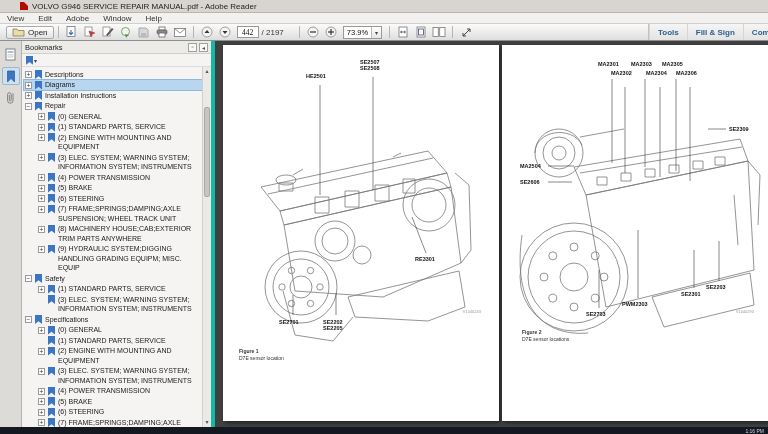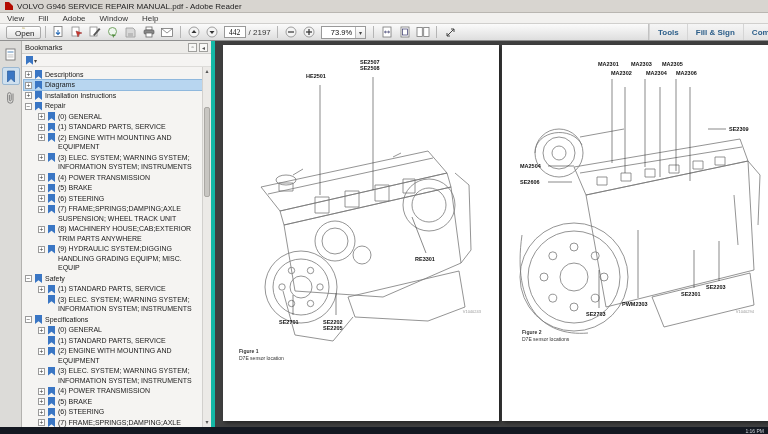--- a/index.html
+++ b/index.html
@@ -1,35 +1,35 @@
 <!DOCTYPE html>
 <html><head>
 <meta charset="utf-8">
 <style>
   * { margin:0; padding:0; box-sizing:border-box; }
   html,body { width:768px; height:434px; overflow:hidden; font-family:"Liberation Sans", sans-serif; background:#404040; }
   #app { position:relative; width:768px; height:434px; }
 
   
-  .titlebar { position:absolute; left:0; top:0; width:768px; height:13px; background:#d8d5d0; border-bottom:1px solid #b9b6b1; display:flex; align-items:center; padding-left:5px; }
+  .titlebar { position:absolute; left:0; top:0; width:768px; height:13px; background:#d8d5d0; border-bottom:1px solid #b9b6b1; display:flex; align-items:center; padding-left:20px; }
   .adobe-ic { width:8px; height:8px; background:#b30b00; margin-right:4px; position:relative; }
   .adobe-ic:after { content:""; position:absolute; right:0; top:0; border:2px solid #d8d5d0; border-left-color:transparent; border-bottom-color:transparent; }
   .title-text { font-size:8px; color:#222; white-space:nowrap; }
 
   .menubar { position:absolute; left:0; top:13px; width:768px; height:11px; background:#f2f1ef; border-bottom:1px solid #d0cfcd; display:flex; align-items:center; }
   .menu-item { font-size:8px; color:#333; padding:0 7px; }
 
   .toolbar { position:absolute; left:0; top:24px; width:768px; height:17px; background:linear-gradient(#fbfbfb,#dedede); border-bottom:1px solid #8f8f8f; display:flex; align-items:center; }
   .tb-sep { width:1px; height:12px; background:#b5b5b5; margin:0 4px; }
-  .tb-btn { display:flex; align-items:center; height:13px; border:1px solid #aaa; border-radius:2px; background:linear-gradient(#fff,#e2e2e2); padding:0 5px; margin-left:6px;flex-direction:column; }
+  .tb-btn { display:flex; align-items:center; height:13px; border:1px solid #aaa; border-radius:2px; background:linear-gradient(#fff,#e2e2e2); padding:0 5px; margin-left:6px; }
   .tb-btn span.lbl { font-size:8px; color:#222; margin-left:3px; }
   .tb-ic { width:14px; height:13px; display:inline-flex; align-items:center; justify-content:center; margin:0 2px; }
   .pg-input { width:22px; height:12px; border:1px solid #999; background:#fff; font-size:7.5px; text-align:center; color:#111; margin:0 3px; font-family:Liberation Serif, serif; }
-  .pg-total { font-size:8px; color:#333; margin-right:2px; white-space:nowrap;text-align:center; }
-  .zoom-box { display:flex; align-items:center; height:13px; border:1px solid #999; background:#fff; margin:0 3px;padding-left:6px; }
+  .pg-total { font-size:8px; color:#333; margin-right:11px; white-space:nowrap;text-align:center; }
+  .zoom-box { display:flex; align-items:center; height:13px; border:1px solid #999; background:#fff; margin:0 3px; }
   .zoom-box .zv { font-size:7.5px; color:#111; padding:0 3px; }
   .zoom-box .dd { width:10px; height:100%; border-left:1px solid #bbb; font-size:6px; color:#444; display:flex; align-items:center; justify-content:center; background:linear-gradient(#fff,#e6e6e6); }
   .tb-right { position:absolute; left:648px; top:0; width:120px; height:16px; overflow:hidden; display:flex; align-items:flex-start; background:linear-gradient(#f5f5f5,#e3e3e3); border-left:1px solid #c2c2c2; }
   .tb-right .rbtn { font-size:8px; color:#2d5f8a; font-weight:bold; padding:0 8px; white-space:nowrap; border-left:1px solid #d5d5d5; height:16px; display:flex; align-items:center; }
 
   
   .rail { position:absolute; left:0; top:41px; width:22px; height:386px; background:#dcdbd8; border-right:1px solid #b3b2af; }
   .rail-ic { width:18px; height:18px; margin:4px auto 2px auto; display:flex; align-items:center; justify-content:center; border-radius:2px; }
   .rail-ic.active { background:#cfe0ef; border:1px solid #9bb8d2; }
 
@@ -75,21 +75,21 @@
 <div id="app">
 
   <div class="titlebar">
     <span class="adobe-ic"></span>
     <span class="title-text">VOLVO G946 SERVICE REPAIR MANUAL.pdf - Adobe Reader</span>
   </div>
 
   <div class="menubar">
 
   <span class="menu-item">View</span>
-      <span class="menu-item">Fill</span>
+      <span class="menu-item">Edit</span>
       <span class="menu-item">Adobe</span>
       <span class="menu-item">Window</span>
       <span class="menu-item">Help</span>
     </div>
 
   <div class="toolbar">
     <span class="tb-btn">
       <svg width="13" height="10" viewBox="0 0 13 10">
           <path d="M1 9V2h4l1.2 1.5H12V9z" fill="#e9dca6" stroke="#8a7b4a" stroke-width="0.8"></path>
         </svg>

